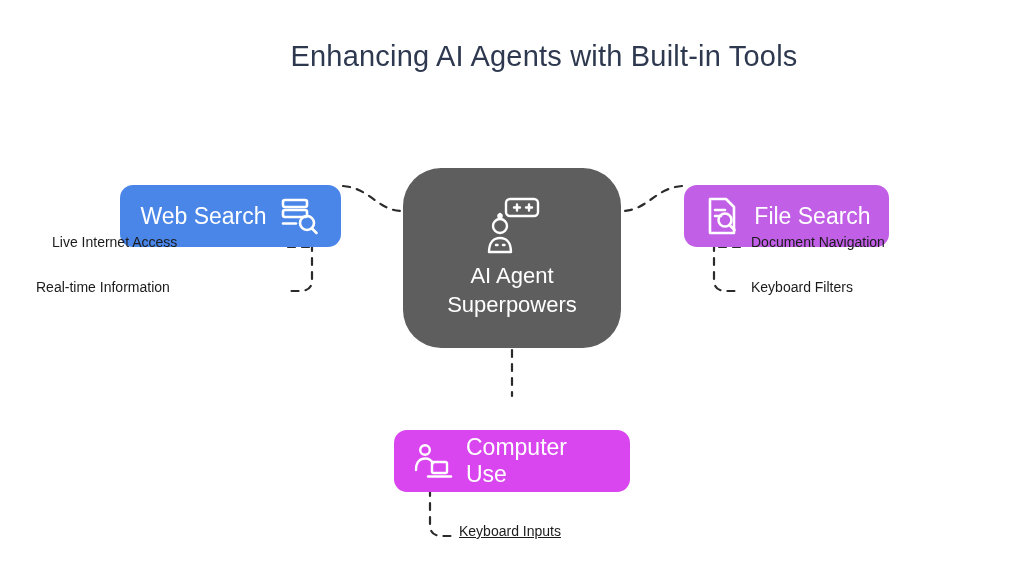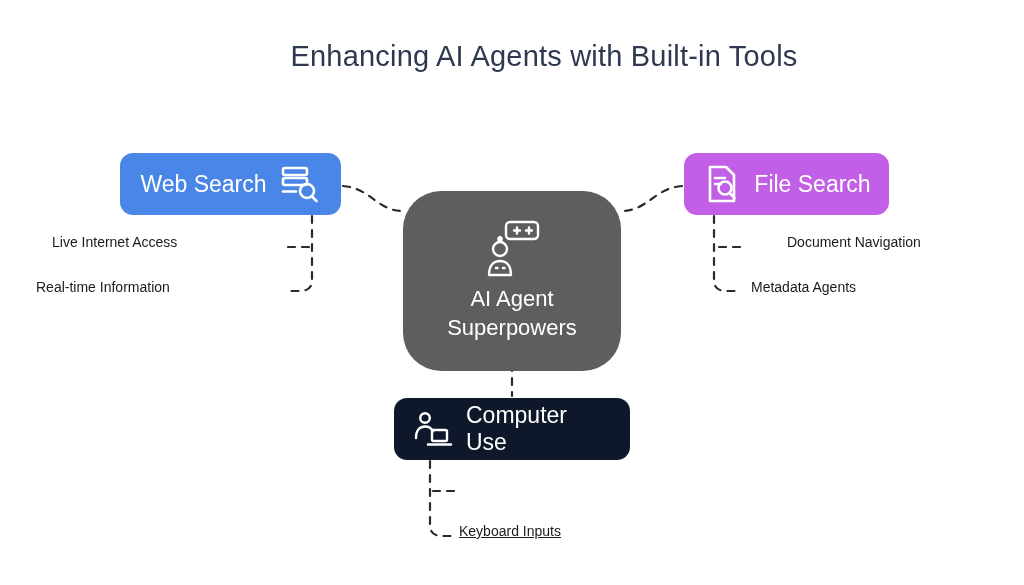--- a/index.html
+++ b/index.html
@@ -43,48 +43,48 @@
     display: flex;
     align-items: center;
     justify-content: center;
     gap: 12px;
     height: 62px;
     border-radius: 13px;
     color: #ffffff;
     font-size: 23px;
     font-weight: 500;
     padding: 0 18px;
+    margin-top: 32px;
   }
   .node-web    { left: 120px; top: 153px; width: 221px; background: #4a86e8; }
   .node-file   { left: 684px; top: 153px; width: 205px; background: #c160e6; }
-  .node-comp   { left: 394px; top: 398px; width: 236px; background: #0f172a; }
+  .node-comp   { left: 394px; top: 398px; width: 236px; background: #d946ef; }
   .center-node {
     position: absolute;
     left: 403px; top: 168px;
     width: 218px; height: 180px;
     background: #5e5e5e;
     border-radius: 38px;
     display: flex;
     flex-direction: column;
     align-items: center;
     justify-content: center;
     gap: 4px;
     color: #ffffff;
-    margin-top: 23px;
   }
   .center-label { text-align: center; font-size: 22px; line-height: 1.3; font-weight: 500; }
   .leaf {
     position: absolute;
     font-size: 14px;
     color: #1b1b1b;
     white-space: nowrap;
   }
   .leaf-lia { left: 52px;  top: 234px; }
   .leaf-rti { left: 36px;  top: 279px; }
-  .leaf-dn  { left: 751px; top: 234px; margin-left: 36px; }
+  .leaf-dn  { left: 751px; top: 234px; }
   .leaf-mf  { left: 751px; top: 279px; }
   .leaf-mc  { left: 461px; top: 478px; }
   .leaf-ki  { left: 459px; top: 523px; text-decoration: underline; }
   .icon svg { display: block; }
 </style>
 </head>
 <body>
 
 <div class="canvas">
 
@@ -168,16 +168,16 @@
           <path d="M16 35.5 h23"></path>
         </g>
       </svg>
     </span>
     <span>Computer Use</span>
   </div>
 
   <div class="leaf leaf-lia">Live Internet Access</div>
   <div class="leaf leaf-rti">Real-time Information</div>
   <div class="leaf leaf-dn">Document Navigation</div>
-  <div class="leaf leaf-mf">Metadata Agents</div>
+  <div class="leaf leaf-mf">Keyboard Filters</div>
   <div class="leaf leaf-ki">Keyboard Inputs</div>
 
 </div>
 
 </body></html>

